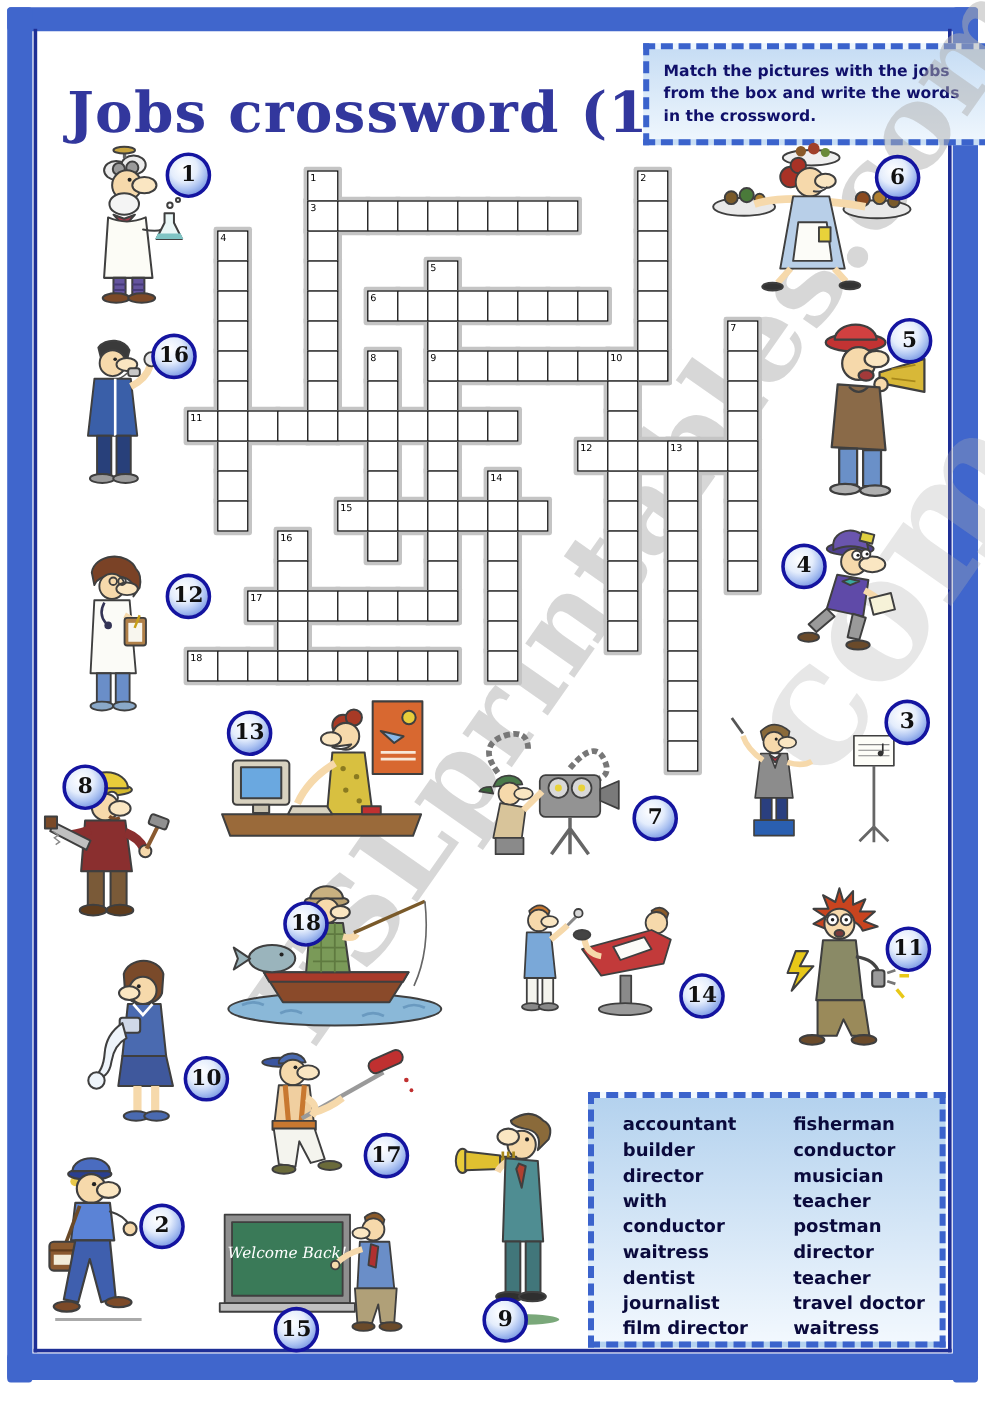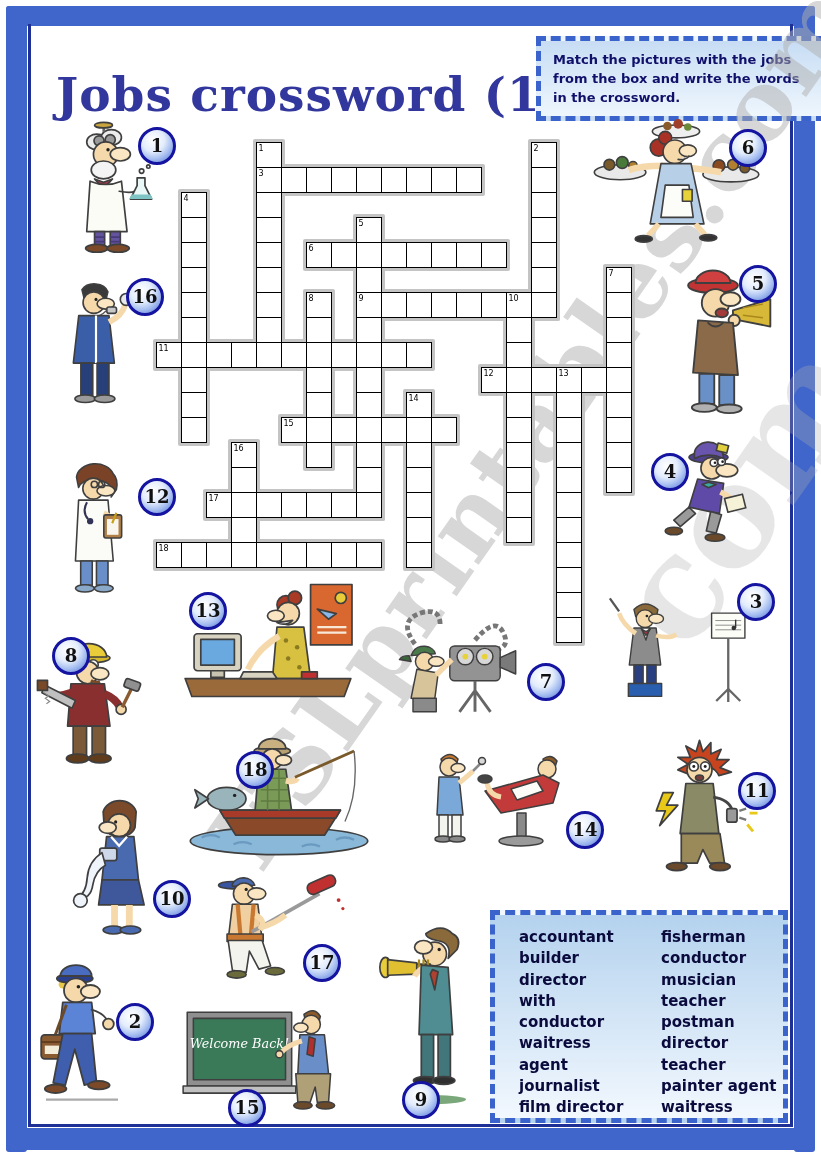--- a/index.html
+++ b/index.html
@@ -755,29 +755,29 @@
     </div>
 
   <div class="wordbox">
     <ul id="wcol1">
         <li>accountant</li>
         <li>builder</li>
         <li>director</li>
         <li>with</li>
         <li>conductor</li>
         <li>waitress</li>
-        <li>agent</li>
+        <li>dentist</li>
         <li>journalist</li>
         <li>film director</li>
       </ul>
     <ul id="wcol2">
         <li>fisherman</li>
         <li>conductor</li>
         <li>musician</li>
         <li>teacher</li>
         <li>postman</li>
         <li>director</li>
         <li>teacher</li>
-        <li>painter agent</li>
+        <li>travel doctor</li>
         <li>waitress</li>
       </ul>
   </div>
 </div>
 
 </body></html>

